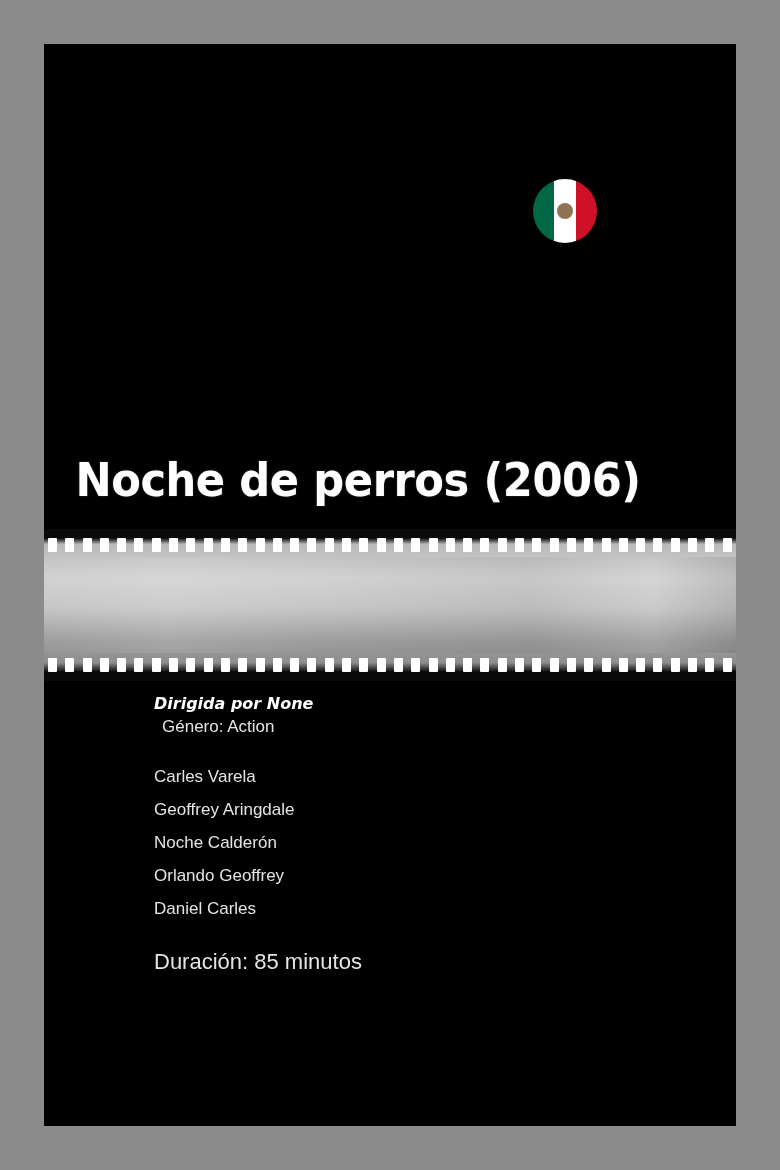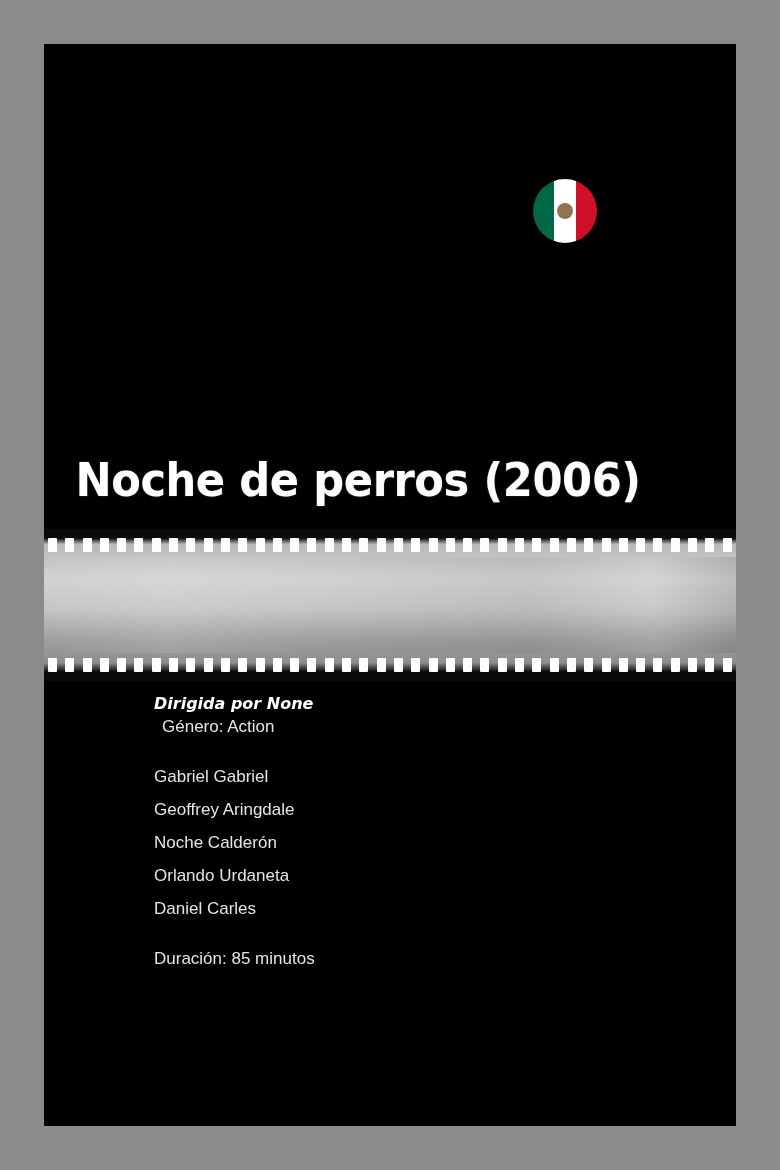--- a/index.html
+++ b/index.html
@@ -157,21 +157,21 @@
     font-size: 17px;
     color: #e4e4e4;
     margin: 0 0 30px 8px;
   }
   .cast-item {
     font-size: 17px;
     color: #e4e4e4;
     margin: 0 0 13px 0;
   }
   .duration {
-    font-size: 17px;
+    font-size: 22px;
     color: #e4e4e4;
     margin: 30px 0 0 0;
   }
 
   
   .watermark {
     position: absolute;
     left: 0;
     right: 0;
     bottom: 10px;
@@ -286,24 +286,24 @@
         <span class="perf"></span>
         <span class="perf"></span>
         <span class="perf"></span>
       </div>
     </div>
 
     <div class="credits">
       <p class="director">Dirigida por None</p>
       <p class="genre">Género: Action</p>
 
-      <p class="cast-item">Gabriel Gabriel</p>
+      <p class="cast-item">Carles Varela</p>
       <p class="cast-item">Geoffrey Aringdale</p>
       <p class="cast-item">Noche Calderón</p>
-      <p class="cast-item">Orlando Urdaneta</p>
+      <p class="cast-item">Orlando Geoffrey</p>
       <p class="cast-item">Daniel Carles</p>
 
       <p class="duration">Duración: 85 minutos</p>
     </div>
 
 
   </div>
 </div>
 
 </body></html>

